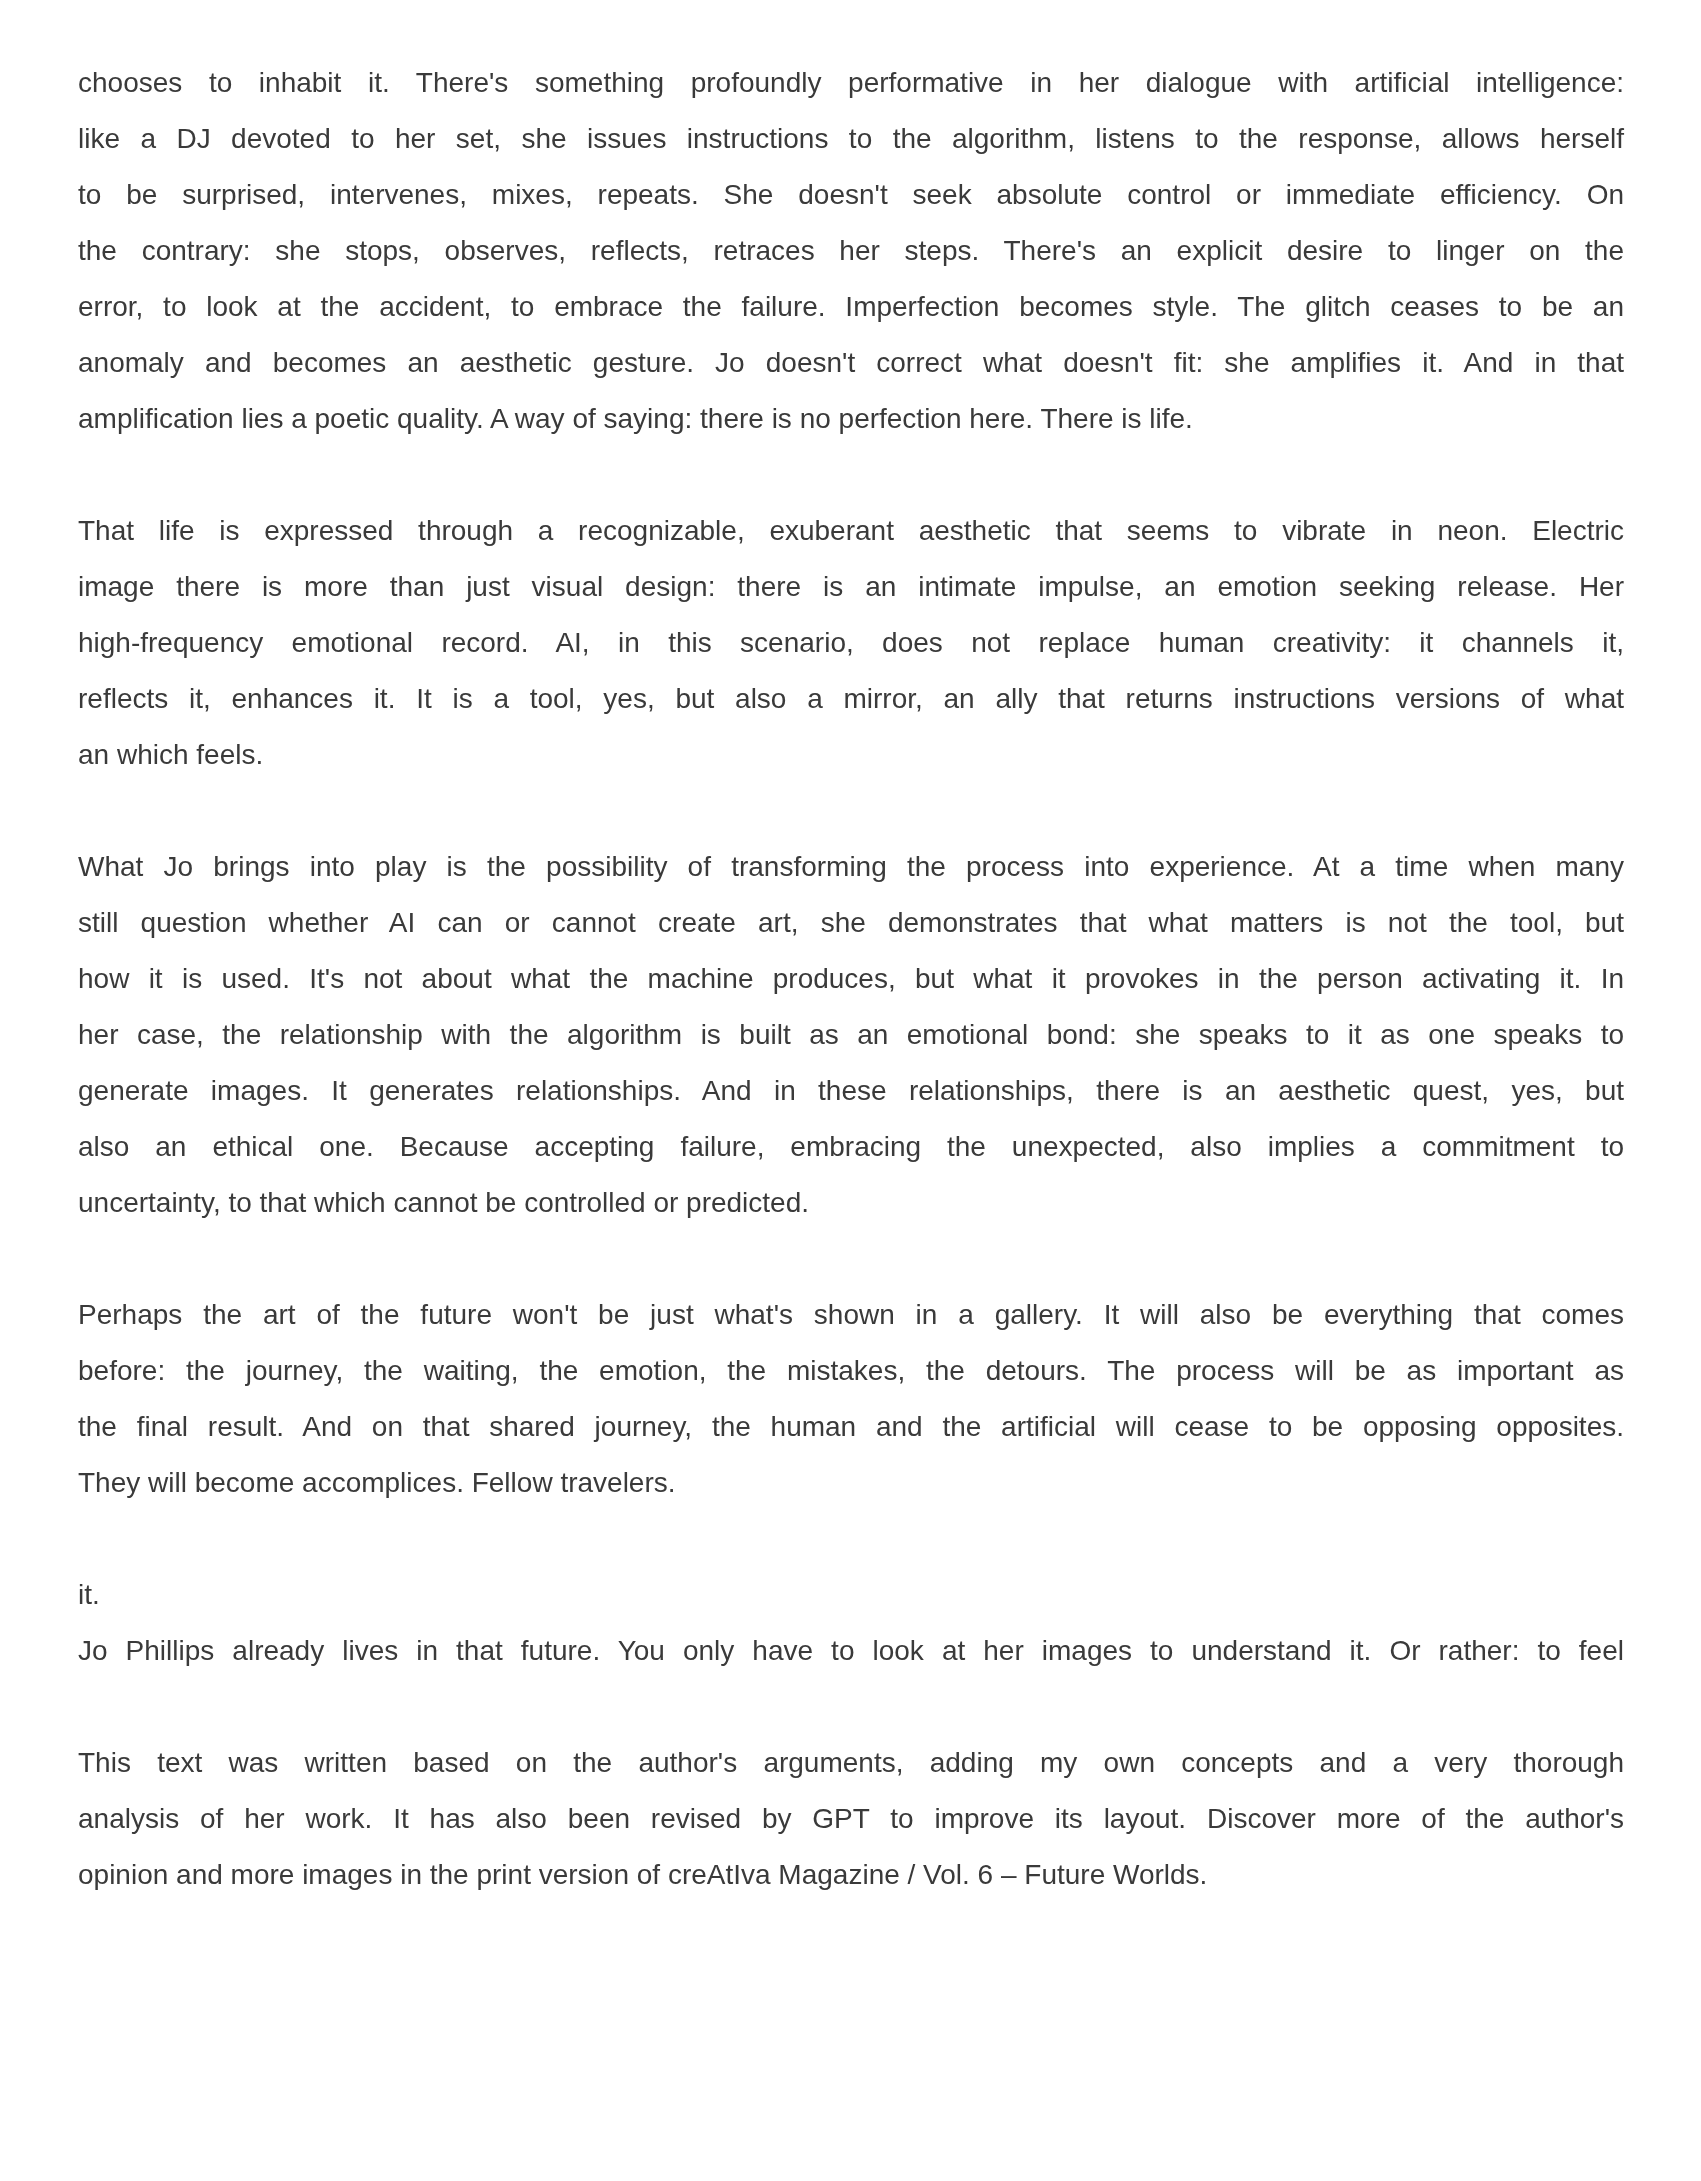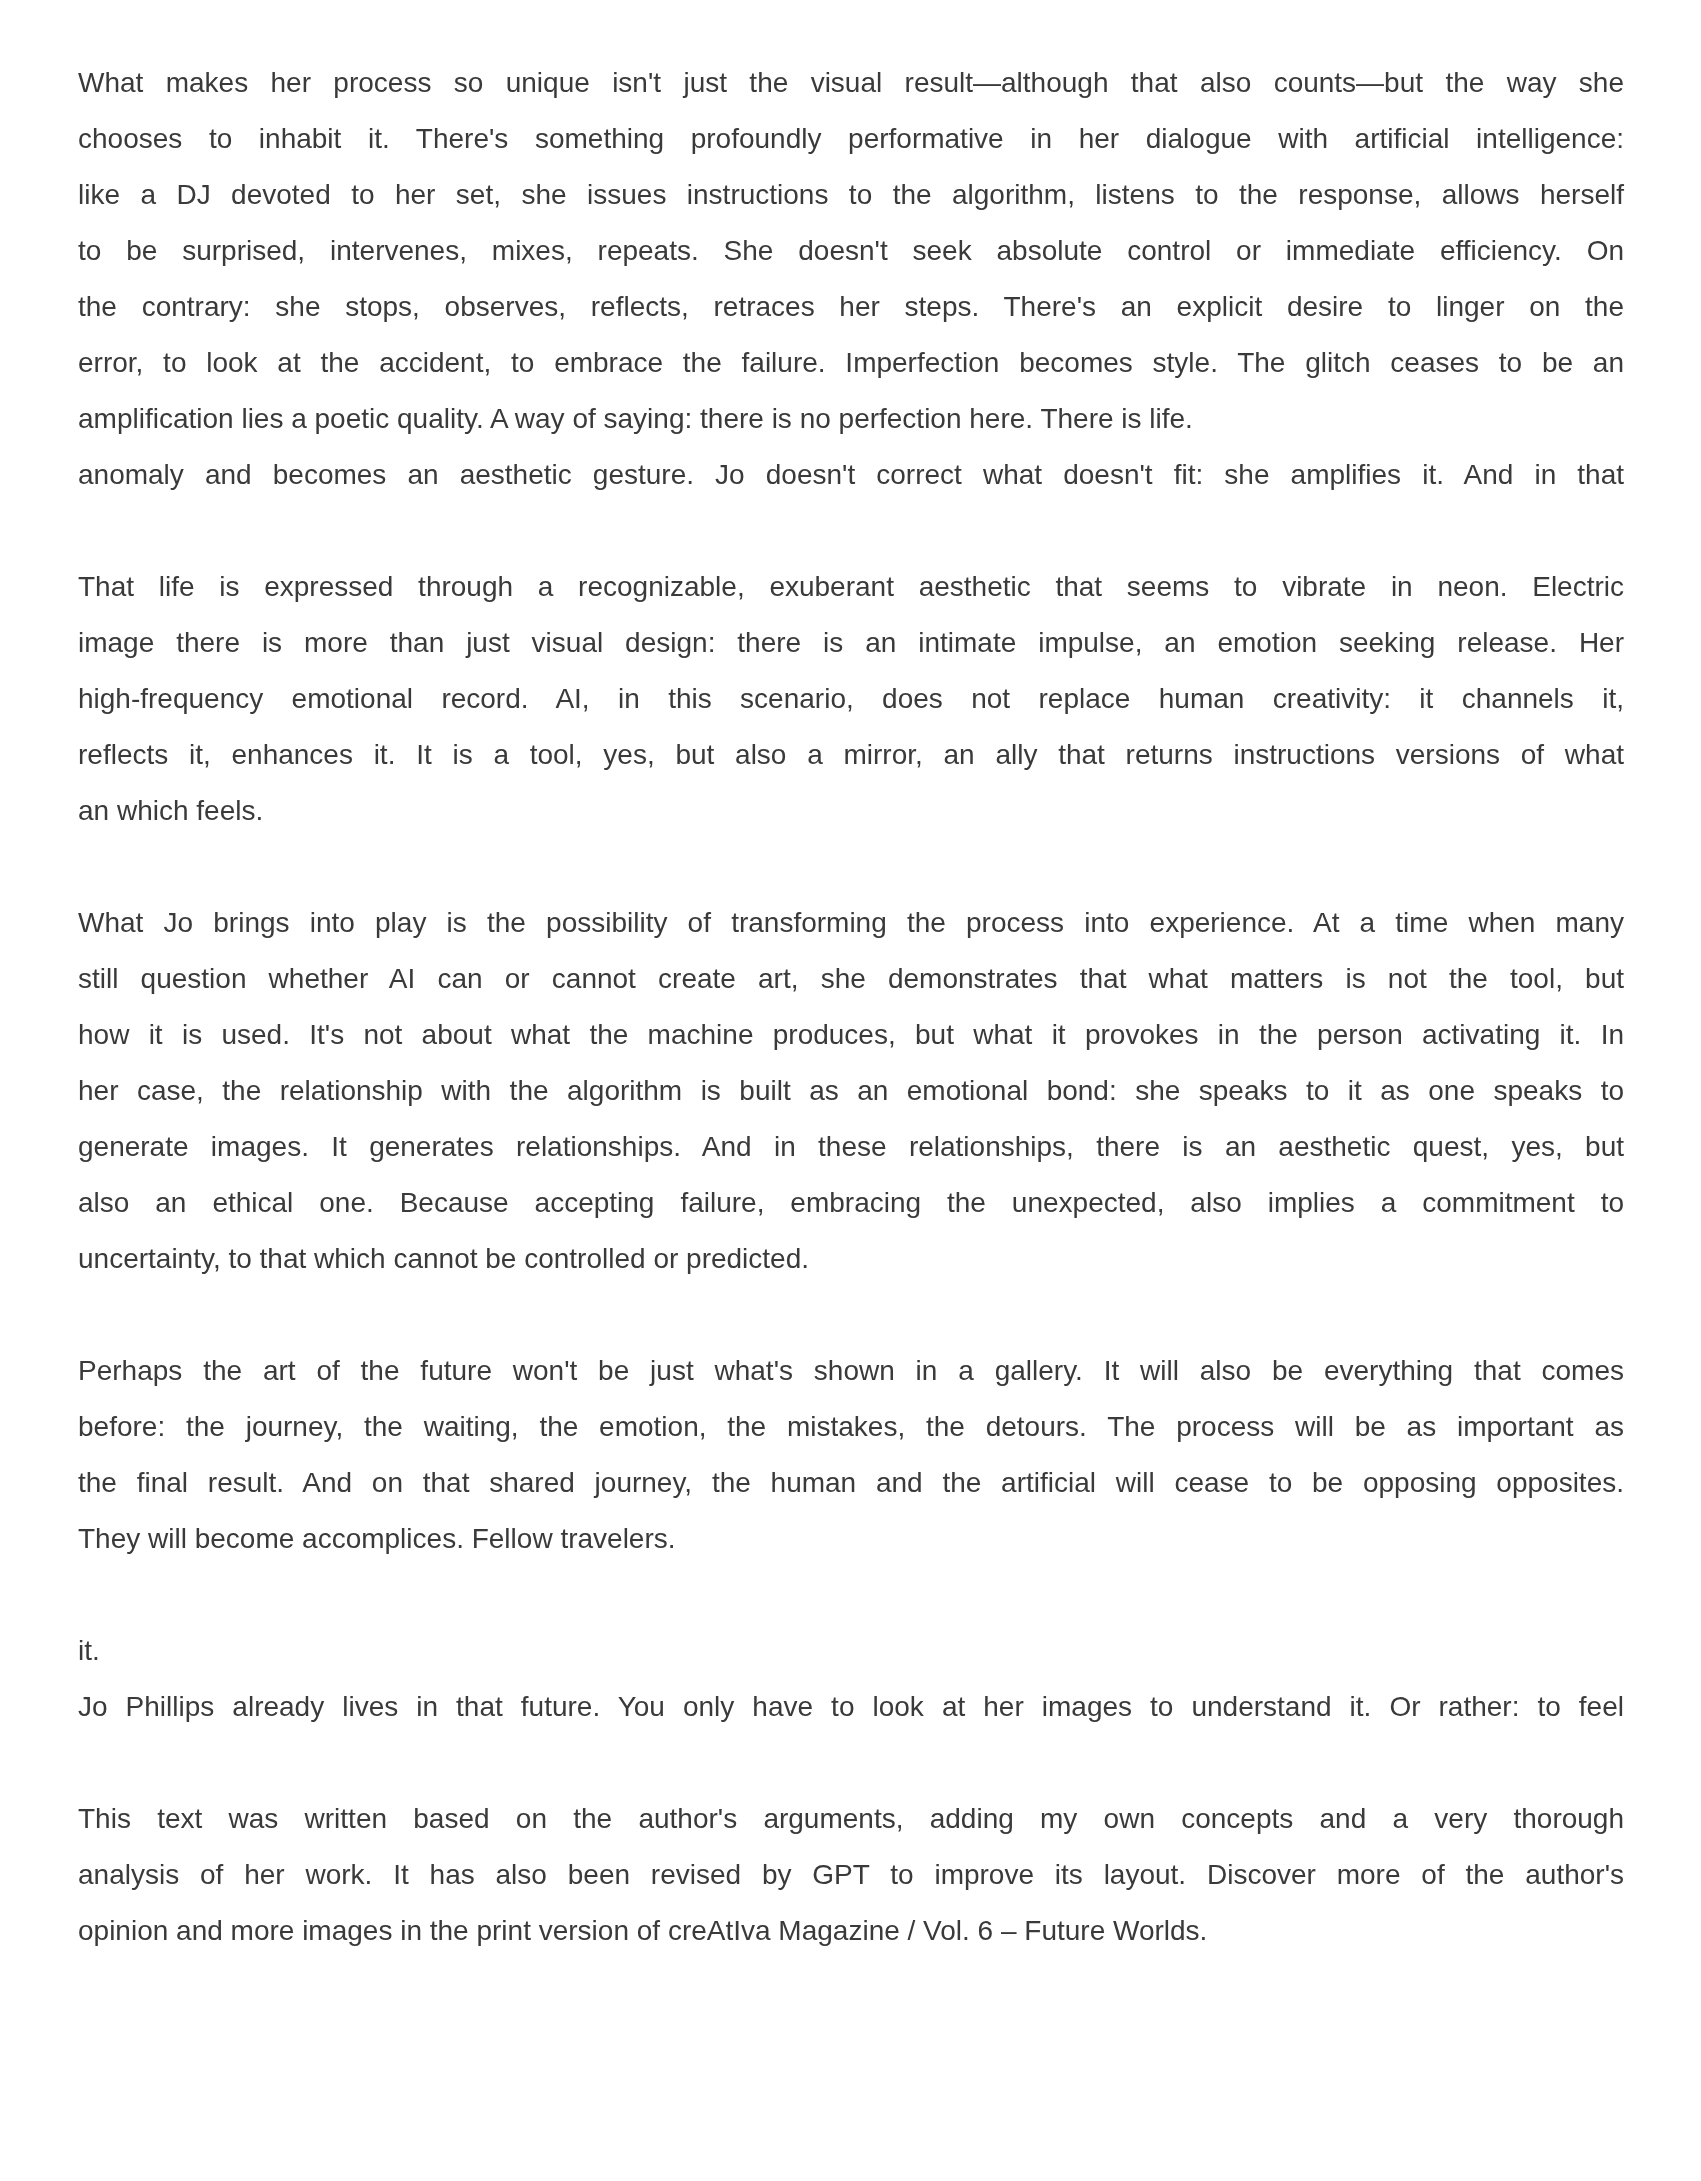--- a/index.html
+++ b/index.html
@@ -39,28 +39,27 @@
     text-align-last: left;
   }
   .para.note .line {
   }
 </style>
 </head>
 <body>
 
 <div class="article">
   <p class="para">
-    <span class="line">What makes her process so unique isn't just the visual result—although that also counts—but the way she</span>
     <span class="line">chooses to inhabit it. There's something profoundly performative in her dialogue with artificial intelligence:</span>
     <span class="line">like a DJ devoted to her set, she issues instructions to the algorithm, listens to the response, allows herself</span>
     <span class="line">to be surprised, intervenes, mixes, repeats. She doesn't seek absolute control or immediate efficiency. On</span>
     <span class="line">the contrary: she stops, observes, reflects, retraces her steps. There's an explicit desire to linger on the</span>
     <span class="line">error, to look at the accident, to embrace the failure. Imperfection becomes style. The glitch ceases to be an</span>
+    <span class="line">anomaly and becomes an aesthetic gesture. Jo doesn't correct what doesn't fit: she amplifies it. And in that</span>
     <span class="line last">amplification lies a poetic quality. A way of saying: there is no perfection here. There is life.</span>
-    <span class="line">anomaly and becomes an aesthetic gesture. Jo doesn't correct what doesn't fit: she amplifies it. And in that</span>
   </p>
 
   <p class="para">
     <span class="line">That life is expressed through a recognizable, exuberant aesthetic that seems to vibrate in neon. Electric</span>
     <span class="line">image there is more than just visual design: there is an intimate impulse, an emotion seeking release. Her</span>
     <span class="line">high-frequency emotional record. AI, in this scenario, does not replace human creativity: it channels it,</span>
     <span class="line">reflects it, enhances it. It is a tool, yes, but also a mirror, an ally that returns instructions versions of what</span>
     <span class="line last">an which feels.</span>
   </p>
 

